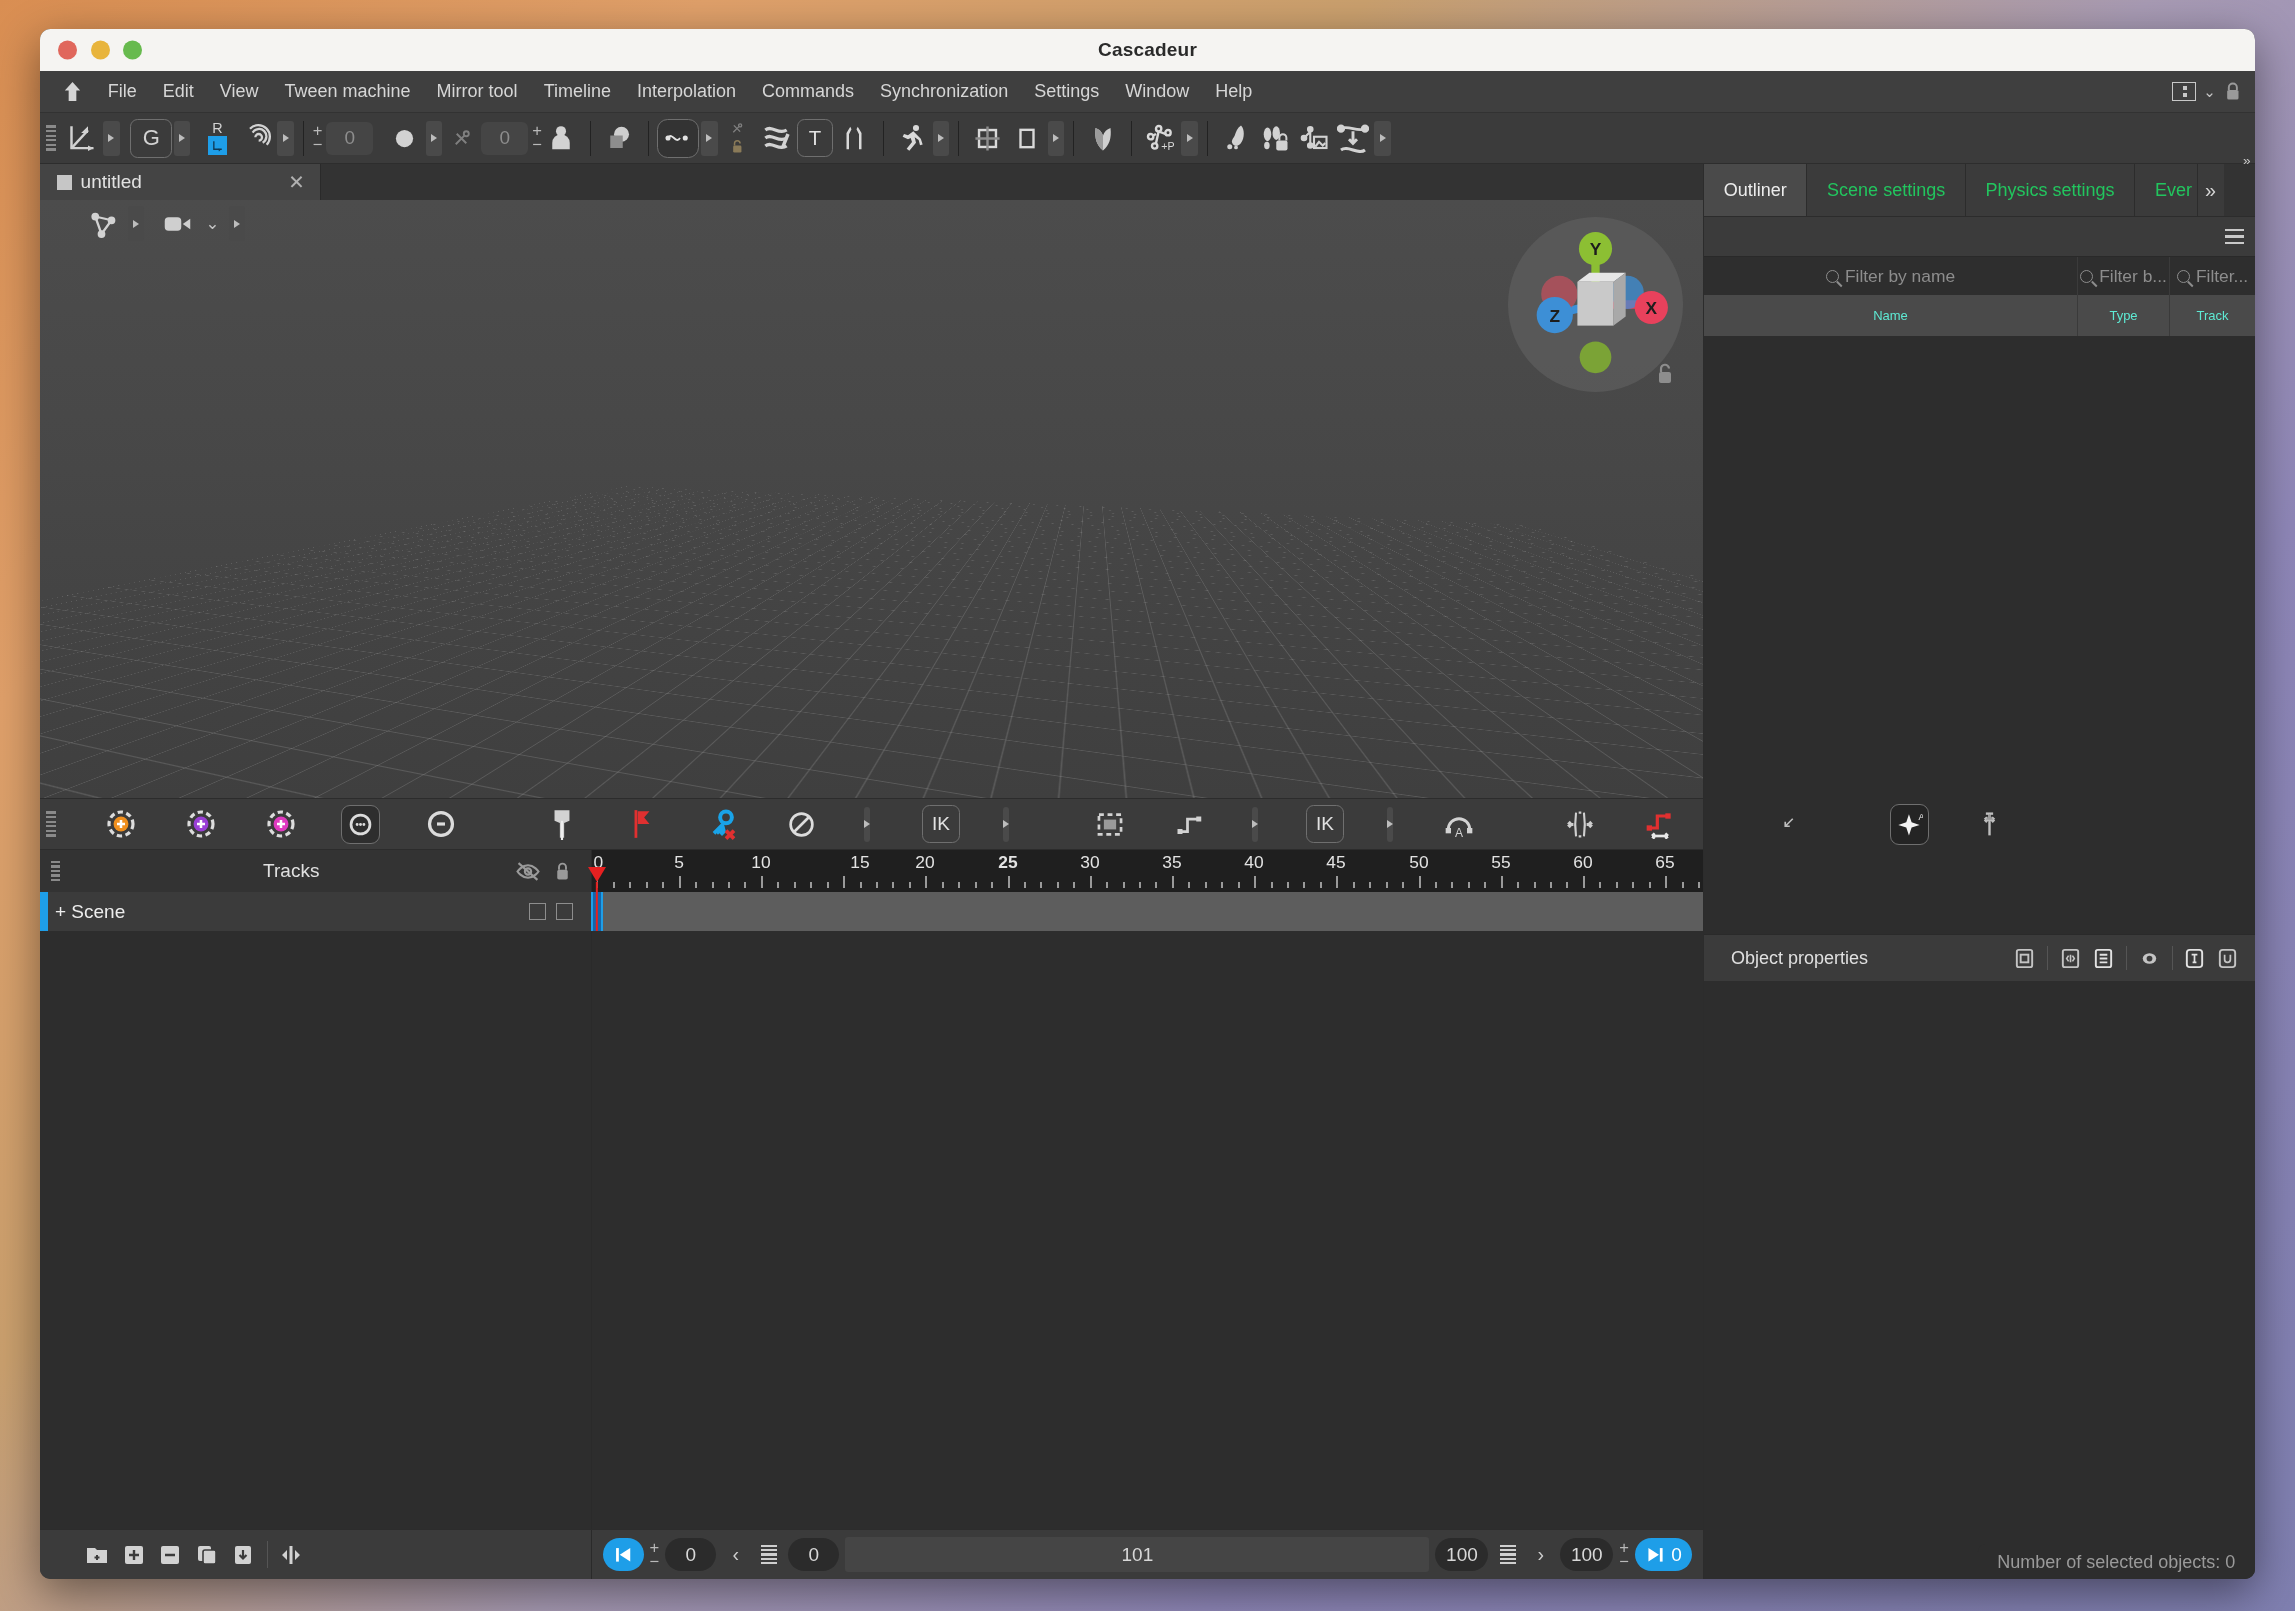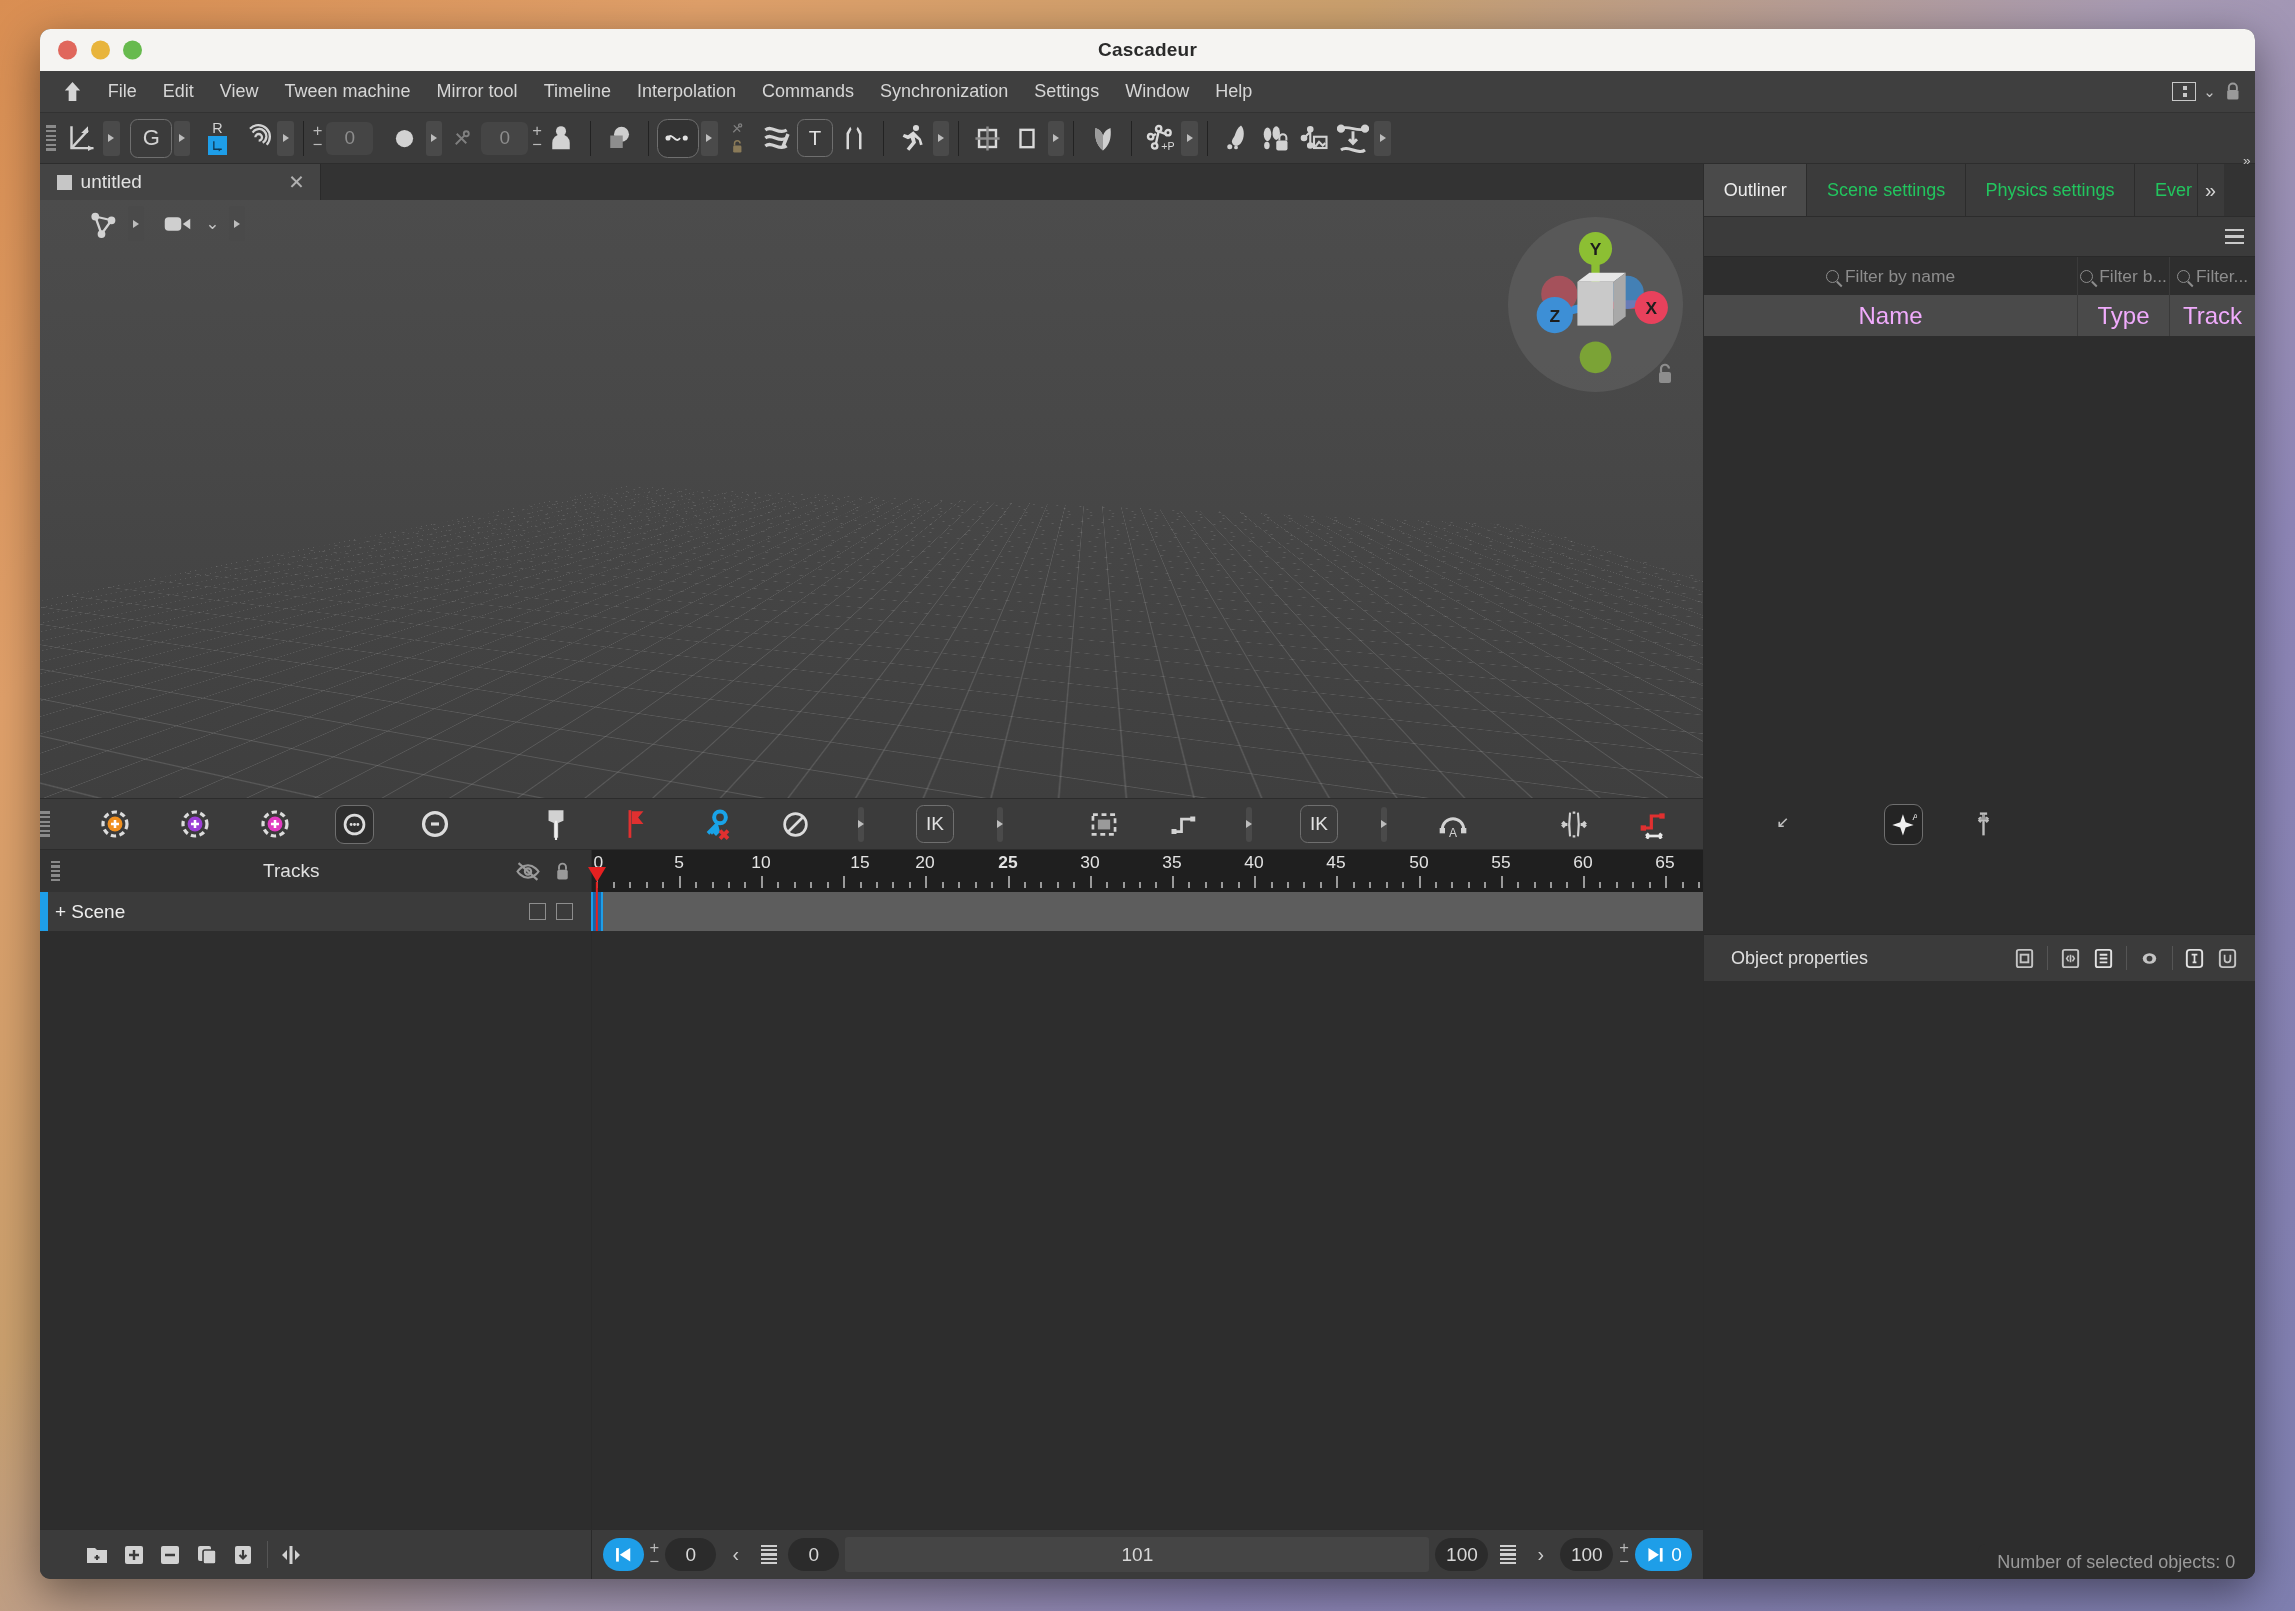--- a/index.html
+++ b/index.html
@@ -98,30 +98,30 @@
   .hamb i { display: block; height: 2.3px; background: #c9c9c9; }
   #filter-row { height: 39px; display: flex; background: #2e2e2e; border-top: 0.8px solid #292929; }
   .filt { display: flex; align-items: center; justify-content: center; gap: 6px; color: #8d8d8d; font-size: 17.4px; border-right: 0.8px solid #3b3b3b; overflow: hidden; white-space: nowrap; }
   .filt:last-child { border-right: none; }
   .f-name { flex: 1; }
   .f-type { flex: 0 0 92px; }
   .f-track { flex: 0 0 85px; }
   .mag { width: 13px; height: 13px; border: 1.5px solid #8d8d8d; border-radius: 50%; position: relative; flex: none; }
   .mag::after { content:""; position: absolute; right: -5.3px; bottom: -3px; width: 6.8px; height: 1.5px; background: #8d8d8d; transform: rotate(45deg); }
   #col-row { height: 41px; display: flex; background: #4a4a4a; }
-  .col { display: flex; align-items: center; justify-content: center; color: #f0abfc; font-size: 24px; border-right: 0.8px solid #3a3a3a; }
+  .col { display: flex; align-items: center; justify-content: center; color: #5eead4; font-size: 13px; border-right: 0.8px solid #3a3a3a; }
   .col:last-child { border-right: none; }
   #outliner-body { flex: 1; background: #2d2d2d; }
   #objprops-head { height: 47px; background: #3b3b3b; display: flex; align-items: center; padding: 0 10.6px 0 27px; gap: 0; border-top: 0.8px solid #2a2a2a; }
   #objprops-title { font-size: 18px; color: #e0e0e0; flex: 1; }
   .op-btn { width: 33px; height: 30px; display: flex; align-items: center; justify-content: center; }
   .op-sep { width: 0.8px; height: 24px; background: #555; margin: 0 6px; }
   #objprops-body { flex: 1; background: #2d2d2d; }
   
-  #tl-toolbar { flex: 0 0 51px; background: #3b3b3b; display: flex; align-items: center; padding-left: 0; border-top: 0.8px solid #2c2c2c; gap: 41px; }
+  #tl-toolbar { flex: 0 0 51px; background: #3b3b3b; display: flex; align-items: center; padding-left: 6px; border-top: 0.8px solid #2c2c2c; gap: 41px; }
   .spacer-lg { width: 89px; }
   #timecode { background: #2b2b2b; border-radius: 7.6px; height: 36px; min-width: 121px; display: flex; align-items: center; justify-content: center; color: #e8e8e8; font-size: 19px; padding: 0 12px; margin-right: 4.5px; }
   .transport { width: 39px; height: 38px; display: flex; align-items: center; justify-content: center; }
   .loopbox { border: 1.5px solid #7a7a7a; border-radius: 7.6px; width: 41px; height: 39px; display: flex; align-items: center; justify-content: center; }
   
   #tl-mid { flex: 0 0 auto; display: flex; background: #bef264; border-top: 0.8px solid #2c2c2c; }
   #track-head { flex: 0 0 552px; background: #333; border-right: 0.8px solid #2a2a2a; }
   #track-head-top { height: 42px; display: flex; align-items: center; position: relative; }
   #tracks-label { flex: 1; text-align: center; font-size: 19px; color: #e0e0e0; }
   #track-rows { background: #2d2d2d; }

